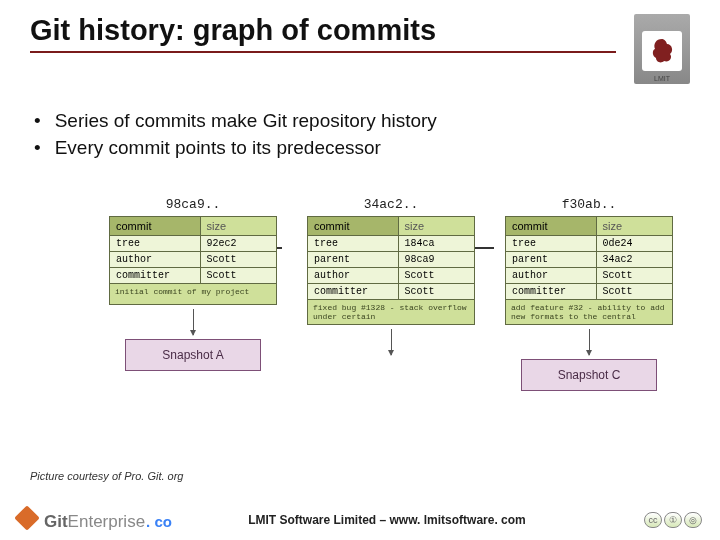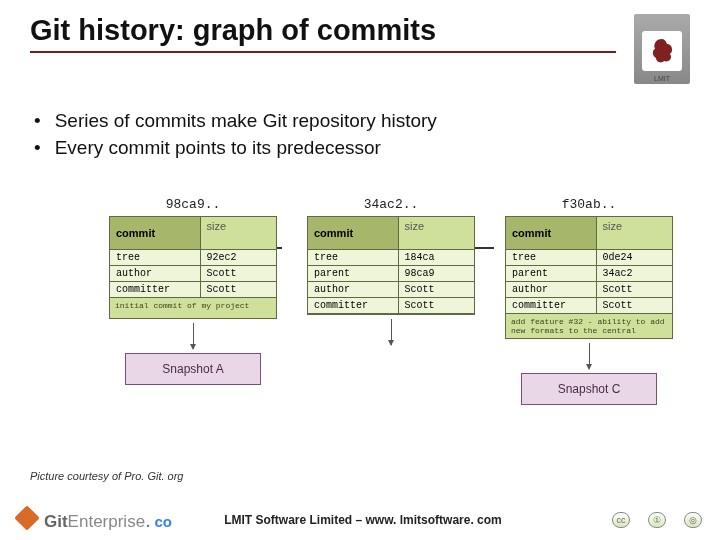--- a/index.html
+++ b/index.html
@@ -11,42 +11,42 @@
   .logo-sq { width: 40px; height: 40px; background: #fff; border-radius: 3px; margin-bottom: 4px; display:flex; align-items:center; justify-content:center;}
   .logo-sq svg { width: 30px; height: 30px; }
   .bullets { margin-top: 26px; font-size: 19px; color: #111; }
   .bullets li { list-style: none; margin-bottom: 5px; }
   .bullets li::before { content: "•"; margin: 0 14px 0 4px; }
   .diagram { margin-top: 38px; display: flex; justify-content: flex-end; gap: 8px; position: relative; padding: 0 6px; }
   .commit-col { width: 190px; display: flex; flex-direction: column; align-items: center; position: relative; }
   .hash { font-family: "Courier New", monospace; font-size: 13px; color: #222; margin-bottom: 4px; }
   .commit-box { width: 168px; border: 1px solid #606a42; font-size: 11px; }
   .commit-head { display: flex; }
-  .commit-head .c1 { flex: 1.1; background: #a6b66a; border-right: 1px solid #606a42; border-bottom: 1px solid #606a42; padding: 10px 6px; font-weight: bold; }
+  .commit-head .c1 { flex: 1.1; background: #a6b66a; border-right: 1px solid #606a42; border-bottom: 1px solid #606a42; padding: 3px 6px; font-weight: normal; }
   .commit-head .c2 { flex: 0.9; background: #cfe09a; border-bottom: 1px solid #606a42; padding: 3px 6px; color: #555; }
   .commit-row { display: flex; font-family: "Courier New", monospace; font-size: 10px; }
   .commit-row .c1 { flex: 1.1; border-right: 1px solid #606a42; border-bottom: 1px solid #606a42; background: #eef5d8; padding: 2px 6px; }
   .commit-row .c2 { flex: 0.9; border-bottom: 1px solid #606a42; background: #eef5d8; padding: 2px 6px; }
   .commit-msg { background: #cfe09a; font-family: "Courier New", monospace; font-size: 8px; color: #3a4420; padding: 3px 5px; line-height: 1.15; min-height: 20px; }
   .vline { width: 1px; background: #555; height: 26px; margin: 4px 0; position: relative; }
   .vline::after { content: ""; position: absolute; bottom: -1px; left: -3px; border-left: 3.5px solid transparent; border-right: 3.5px solid transparent; border-top: 6px solid #555; }
   .snapshot { width: 136px; border: 1px solid #7d4f77; background: #e9d7e7; color: #4a2c47; font-size: 12px; text-align: center; padding: 8px 4px; }
   .back-arrow { position: absolute; top: 50px; height: 2px; background: #333; }
   .back-arrow::before { content: ""; position: absolute; left: -1px; top: -3px; border-top: 4px solid transparent; border-bottom: 4px solid transparent; border-right: 7px solid #333; }
   .ba1 { left: 200px; width: 52px; }
   .ba2 { left: 412px; width: 52px; }
   .credit { position: absolute; bottom: 58px; left: 30px; font-size: 11px; font-style: italic; color: #333; text-align: right; }
   .footer { position: absolute; bottom: 8px; left: 0; right: 0; display: flex; align-items: center; padding: 0 18px; }
   .git-ent { display: flex; align-items: baseline; color: #888; font-size: 17px; }
   .git-ent .orange { width: 18px; height: 18px; background: #d96b29; border-radius: 2px; transform: rotate(45deg); margin-right: 8px; margin-top: 2px; }
   .git-ent b { color: #666; }
   .dotco { color: #3b82f6; font-size: 15px; margin-left: 1px; font-weight: bold; }
   .copy { flex: 1; text-align: center; font-size: 12px; font-weight: bold; color: #222; margin-left: -40px; }
   .cc { display: flex; gap: 0; }
-  .cc span { width: 18px; height: 16px; border: 1px solid #888; font-size: 9px; display: flex; align-items: center; justify-content: center; color: #666; border-radius: 8px; margin-left: 18px; background: linear-gradient(#fff,#d7e8b8);}
+  .cc span { width: 18px; height: 16px; border: 1px solid #888; font-size: 9px; display: flex; align-items: center; justify-content: center; color: #666; border-radius: 8px; margin-left: 2px; background: linear-gradient(#fff,#d7e8b8);}
 </style>
 </head>
 <body>
 
 <div class="slide">
   <div class="header-row">
     <div class="title">Git history: graph of commits</div>
     <div class="logo">
       <div class="logo-sq">
           <svg viewBox="0 0 30 30">
@@ -107,20 +107,21 @@
             <div class="c2">98ca9</div>
           </div>
         <div class="commit-row">
             <div class="c1">author</div>
             <div class="c2">Scott</div>
           </div>
         <div class="commit-row">
             <div class="c1">committer</div>
             <div class="c2">Scott</div>
           </div>
+        <div class="commit-msg">fixed bug #1328 - stack overflow under certain</div>
       </div>
       <div class="vline"></div>
     </div>
 
     <div class="commit-col">
       <div class="hash">f30ab..</div>
       <div class="commit-box">
         <div class="commit-head">
             <div class="c1">commit</div>
             <div class="c2">size</div>

